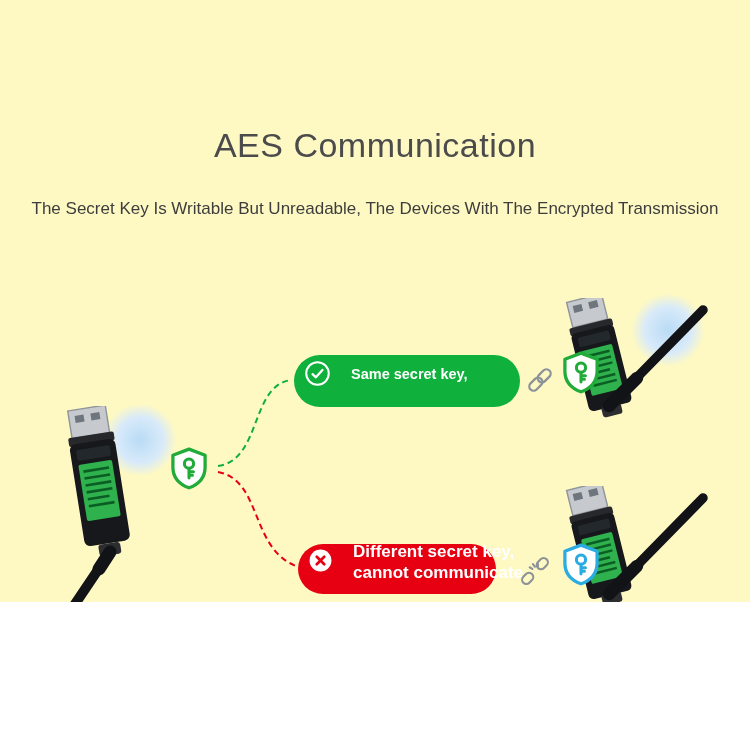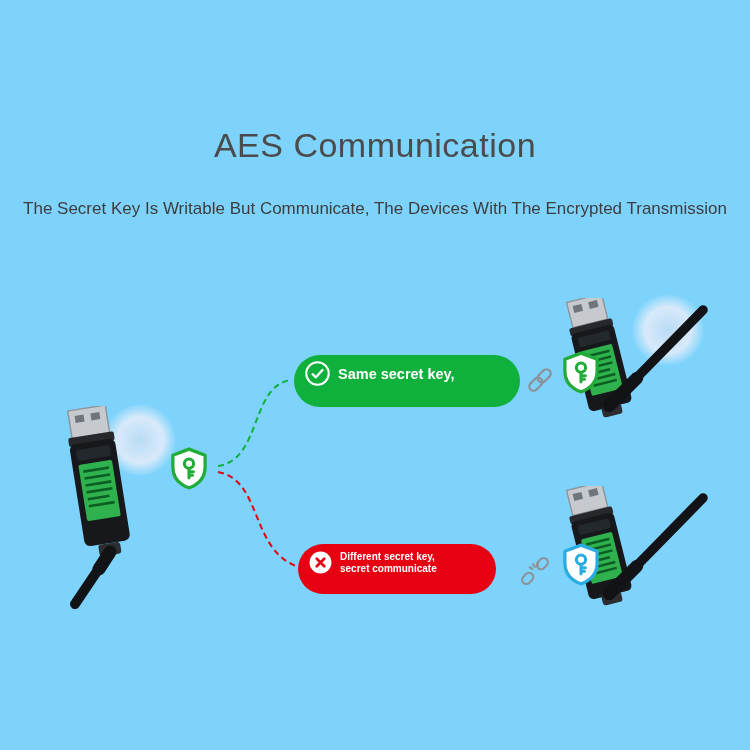--- a/index.html
+++ b/index.html
@@ -1,17 +1,17 @@
 <!DOCTYPE html>
 <html><head>
 <meta charset="utf-8">
 <style>
   html,body{margin:0;padding:0;background:#ffffff;}
   .stage{
-    position:relative;width:750px;height:750px;background:#7dd3fc;
+    position:relative;width:750px;height:602px;background:#fef9c3;
     font-family:"Liberation Sans",sans-serif;overflow:hidden;
   }
   .title{
     position:absolute;top:126px;left:0;width:100%;text-align:center;
     font-size:34px;font-weight:500;color:#4b4b4b;letter-spacing:.5px;
   }
   .subtitle{
     position:absolute;top:195px;left:0;width:100%;text-align:center;
     font-size:17px;color:#3d3d3d;line-height:28px;
   }
@@ -26,42 +26,42 @@
   .dev-left{left:25px;top:406px;}
   .dev-tr{left:545px;top:298px;}
   .dev-br{left:545px;top:486px;}
   .icon{position:absolute;}
   .shield-left{left:166px;top:446px;}
   .shield-tr{left:558px;top:350px;}
   .shield-br{left:558px;top:542px;}
   .link-ok{left:524px;top:364px;}
   .link-broken{left:518px;top:554px;}
   .pill{
-    position:absolute;display:flex;align-items:center;gap:7px;
+    position:absolute;display:flex;align-items:center;gap:20px;
     padding:0 12px 12px 10px;box-sizing:border-box;color:#fff;
   }
   .pill .txt{font-weight:700;line-height:1.22;white-space:nowrap;}
   .pill-green{
     left:294px;top:355px;width:226px;height:52px;border-radius:26px;
     background:#0fb03c;font-size:14.5px;
   }
   .pill-red{
     left:298px;top:544px;width:198px;height:50px;border-radius:25px;
-    background:#e60012;font-size:10px;
+    background:#e60012;font-size:17px;
   }
 </style>
 </head>
 <body>
 
 <div class="stage">
 
   <div class="title">AES Communication</div>
 
   <div class="subtitle">
-    <div>The Secret Key Is Writable But Communicate, The Devices With The Encrypted Transmission</div>
+    <div>The Secret Key Is Writable But Unreadable, The Devices With The Encrypted Transmission</div>
   </div>
 
   <div class="halo halo-left"></div>
   <div class="halo halo-tr"></div>
 
   <div class="device dev-left">
     <svg width="180" height="205" viewBox="0 0 180 205">
       <g transform="rotate(-9 63 18)">
         <rect x="45" y="2" width="38" height="28" fill="#c6cacf" stroke="#8e949a" stroke-width="1.4"></rect>
         <rect x="51" y="8" width="9" height="7" fill="#6e757c"></rect>
@@ -199,17 +199,17 @@
 
   <div class="pill pill-red">
     <span>
       <svg width="25" height="25" viewBox="0 0 24 24">
         <circle cx="12" cy="12" r="10.5" fill="#ffffff"></circle>
         <path d="M8.4 8.4 L15.6 15.6 M15.6 8.4 L8.4 15.6" stroke="#e60012" stroke-width="2.6" stroke-linecap="round"></path>
       </svg>
     </span>
     <span class="txt">
       <div>Different secret key,</div>
-      <div>secret communicate</div>
+      <div>cannot communicate</div>
     </span>
   </div>
 
 </div>
 
 </body></html>

